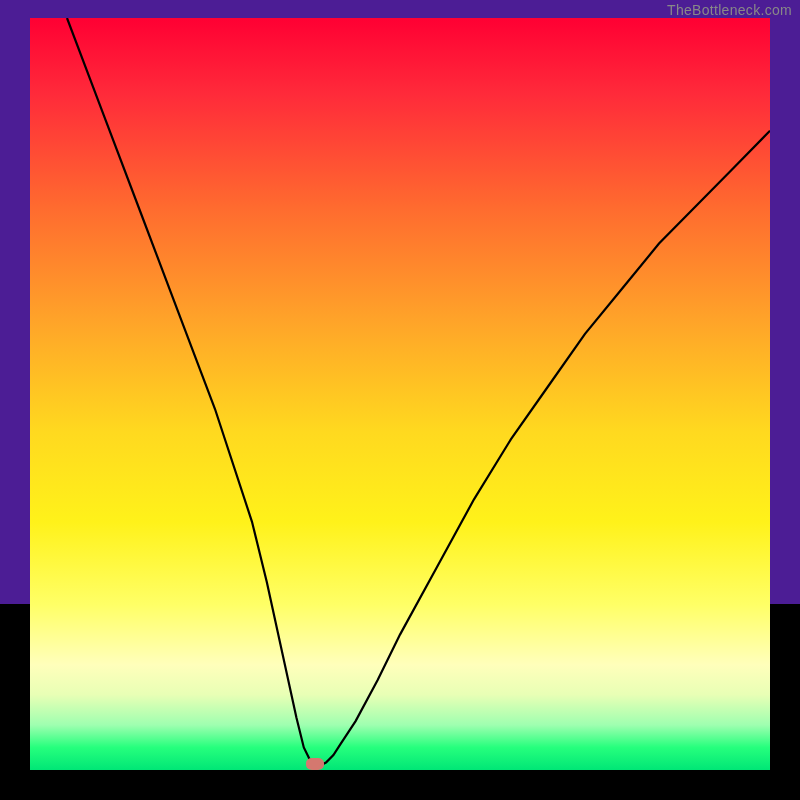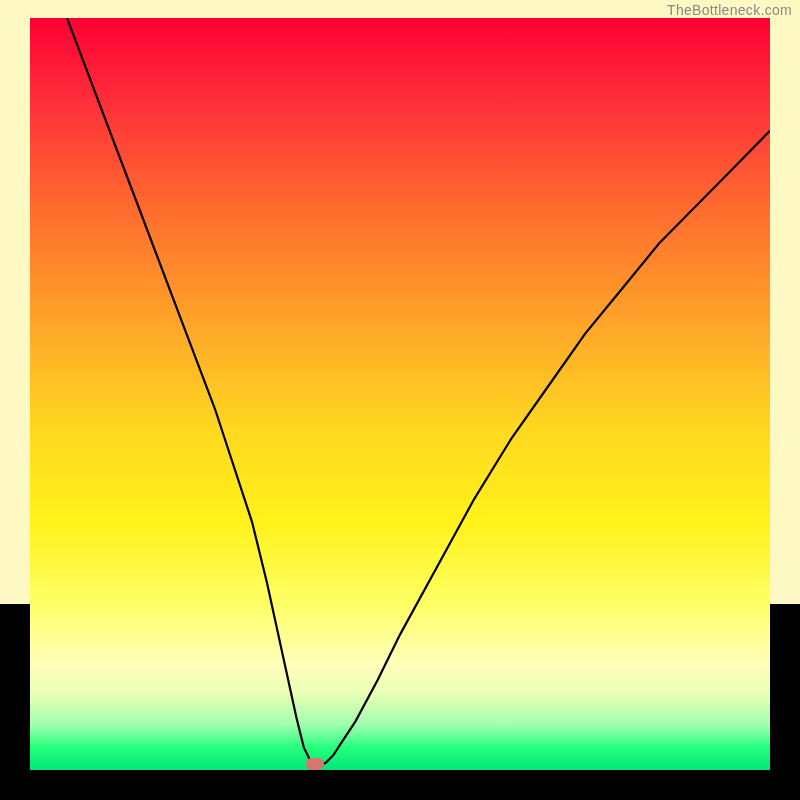--- a/index.html
+++ b/index.html
@@ -1,16 +1,16 @@
 <!DOCTYPE html>
 <html><head>
 <meta charset="utf-8">
 <style>
   html,body{margin:0;padding:0;width:800px;height:800px;background:#000;overflow:hidden}
-  .frame{position:absolute;left:0;top:0;width:800px;height:604px;background:#fef9c3}
+  .frame{position:absolute;left:0;top:0;width:800px;height:604px;background:#4c1d95}
   .plot{position:absolute;left:30px;top:18px;width:740px;height:752px}
   .grad{position:absolute;left:0;top:0;width:100%;height:100%;
     background:linear-gradient(to bottom,
       #ff0033 0%,
       #ff2a3a 10%,
       #ff6a2f 25%,
       #ffa329 40%,
       #ffd91f 55%,
       #fff21a 67%,
       #ffff66 78%,

